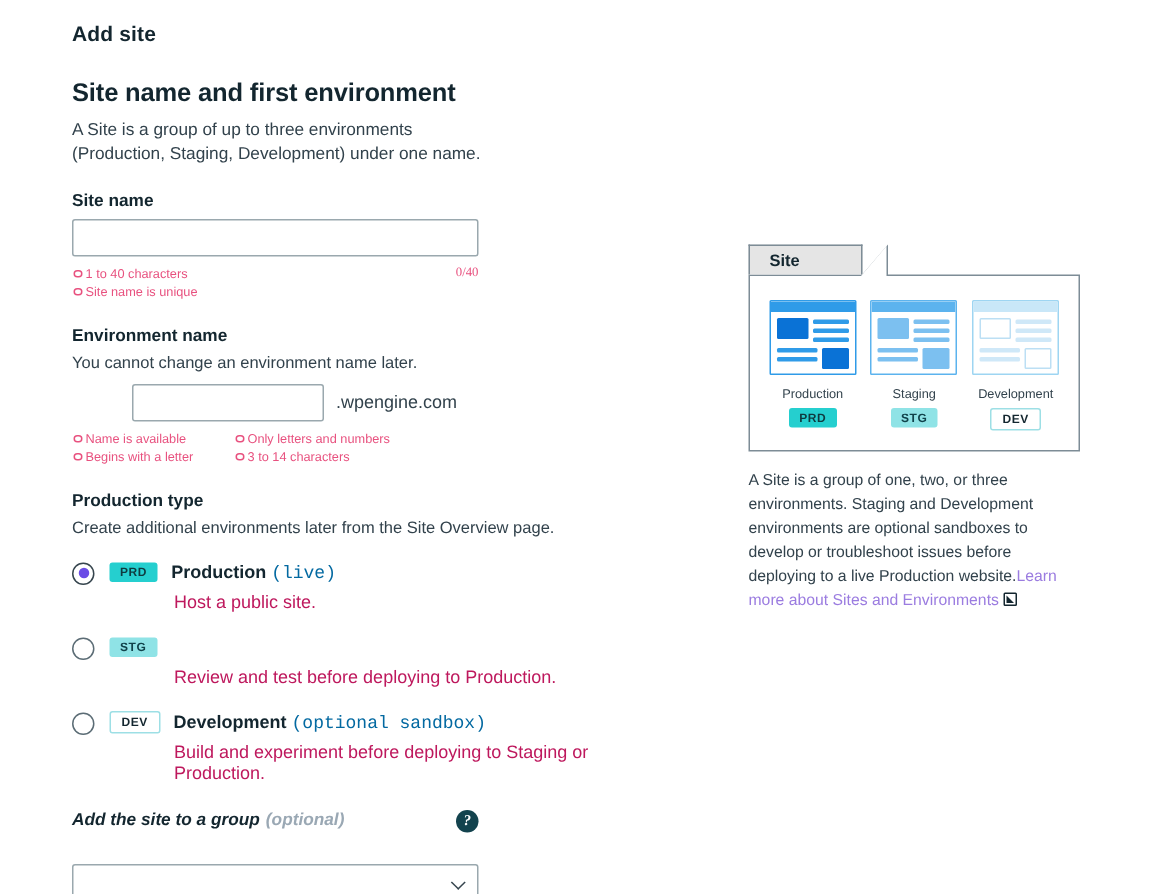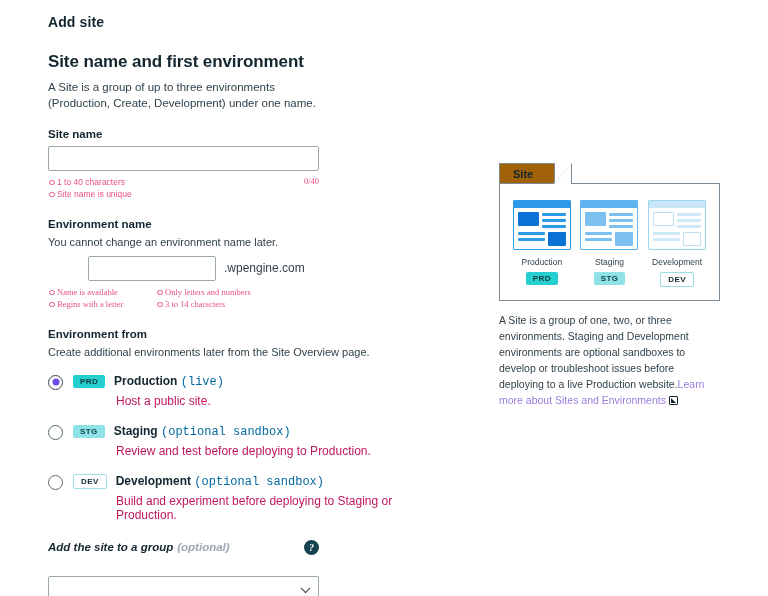--- a/index.html
+++ b/index.html
@@ -107,21 +107,21 @@
     top: 0;
     font-size: 8.5px;
     color: #e8517f;
     font-family: Liberation Serif, serif;
   }
   .hint-grid {
     display: flex;
     margin-top: 5px;
     width: 271px;
   }
-  .hint-col { width: 108px; font-family: Liberation Serif, serif; }
+  .hint-col { width: 108px; }
   .hint-col:last-child { width: auto; }
 
   .env-row {
     display: flex;
     align-items: center;
     gap: 8px;
     padding-left: 40px;
   }
   .suffix {
     font-size: 12px;
@@ -245,25 +245,25 @@
     position: absolute;
     left: 499px;
     top: 163px;
     width: 221px;
   }
   .folder {
     position: relative;
     width: 221px;
   }
   .folder-tab {
-    width: 56px;
+    width: 76px;
     height: 20px;
     border: 1px solid #7d8c96;
     border-bottom: none;
-    background: #a16207;
+    background: #e5e5e5;
     display: flex;
     align-items: center;
     padding-left: 13px;
     position: relative;
   }
   .folder-tab::after {
     content: "";
     position: absolute;
     right: -18px;
     top: -1px;
@@ -379,21 +379,21 @@
   }
 </style>
 </head>
 <body>
 
 <div class="form-col">
 
   <div class="page-title">Add site</div>
 
   <div class="section-title">Site name and first environment</div>
-  <div class="section-desc">A Site is a group of up to three environments (Production, Create, Development) under one name.</div>
+  <div class="section-desc">A Site is a group of up to three environments (Production, Staging, Development) under one name.</div>
 
   <div>
     <div class="field-label">Site name</div>
     <input class="text-input" type="text" placeholder="" style="">
     <div class="hints">
       <div class="counter">0/40</div>
       <div class="hint">1 to 40 characters</div>
       <div class="hint">Site name is unique</div>
     </div>
   </div>
@@ -411,21 +411,21 @@
         <div class="hint">Begins with a letter</div>
       </div>
       <div class="hint-col">
         <div class="hint">Only letters and numbers</div>
         <div class="hint">3 to 14 characters</div>
       </div>
     </div>
   </div>
 
   <div class="block">
-    <div class="field-label">Environment from</div>
+    <div class="field-label">Production type</div>
     <div class="field-sub">Create additional environments later from the Site Overview page.</div>
 
     <div class="opt">
       <div class="radio checked"></div>
       <div class="opt-body">
         <div class="opt-head">
           <span class="badge badge-prd">PRD</span>
           <span class="opt-name">
             <b>Production</b>
             <span>(live)</span>
@@ -433,24 +433,20 @@
         </div>
         <div class="opt-desc">Host a public site.</div>
       </div>
     </div>
 
     <div class="opt">
       <div class="radio"></div>
       <div class="opt-body">
         <div class="opt-head">
           <span class="badge badge-stg">STG</span>
-          <span class="opt-name">
-            <b>Staging</b>
-            <span>(optional sandbox)</span>
-          </span>
         </div>
         <div class="opt-desc">Review and test before deploying to Production.</div>
       </div>
     </div>
 
     <div class="opt">
       <div class="radio"></div>
       <div class="opt-body">
         <div class="opt-head">
           <span class="badge badge-dev">DEV</span>

